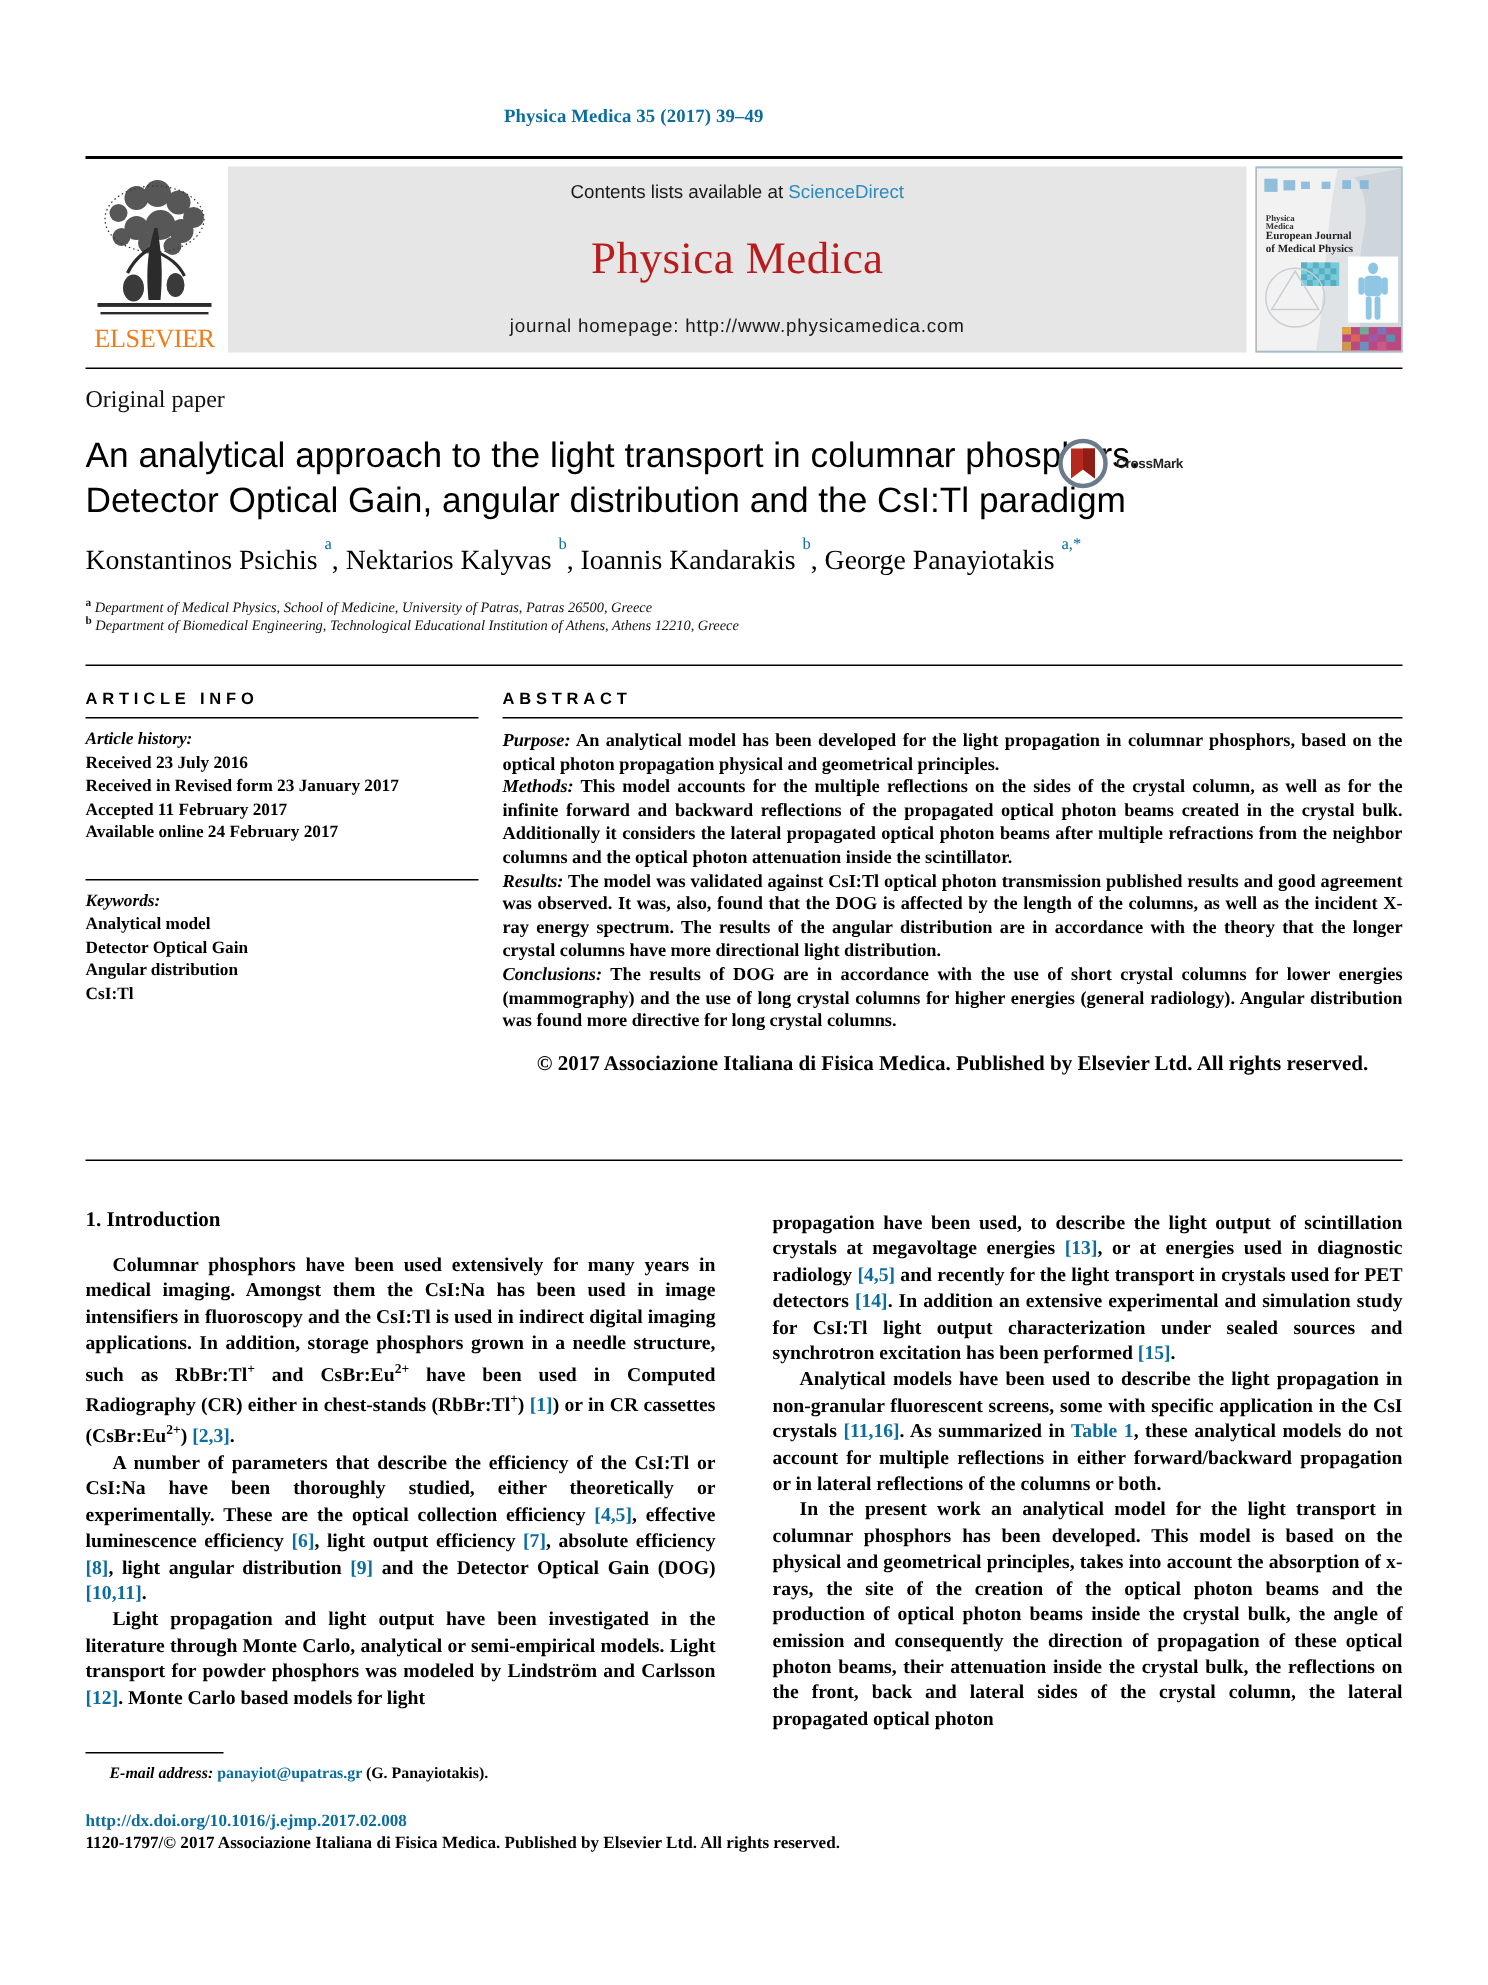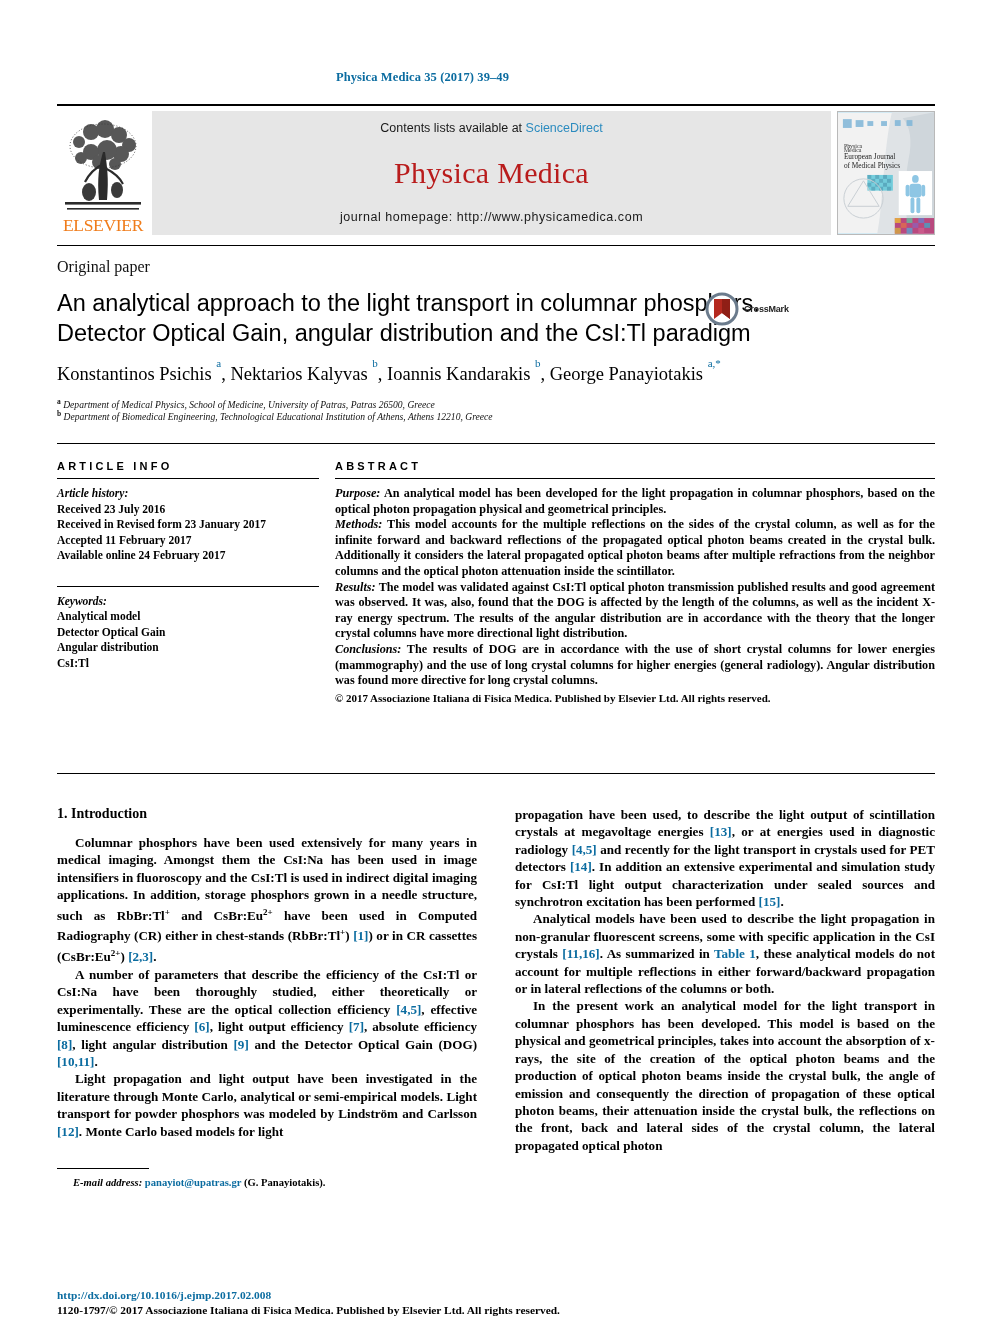--- a/index.html
+++ b/index.html
@@ -94,20 +94,21 @@
     color: #1a1a1a;
   }
   .cover-thumb {
     flex: 0 0 98px;
     width: 98px; height: 124px;
     border: 1px solid #b9b9b9;
     box-sizing: border-box;
     position: relative;
     overflow: hidden;
     background: #7dd3fc;
+    font-weight: bold;
   }
 
   
   .title-rule {
     position: absolute;
     left: 57px; width: 878px;
     top: 245px;
     border-top: 1px solid #000;
   }
   .kicker {
@@ -194,24 +195,24 @@
   .kw-block { margin-top: 22px; }
   .abs-body {
     font-size: 12.2px;
     line-height: 15.6px;
     text-align: justify;
     font-weight: bold;
   }
   .abs-body p { margin: 0; }
   .abs-body i { font-style: italic; }
   .copyright {
-    text-align: left;
-    font-size: 11px;
+    text-align: center;
+    font-size: 14px;
     line-height: 15.6px;
-    margin-top: 2px;
+    margin-top: 13px;
     font-weight: bold;
   }
   .info-rule-bottom {
     position: absolute; left: 57px; width: 878px; top: 773px;
     border-top: 1px solid #000;
   }
 
   
   .body-left {
     position: absolute;
@@ -251,21 +252,21 @@
     line-height: 14px;
     font-weight: bold;
   }
   .footnote .star { margin-right: 6px; }
   .footnote .email-lbl { font-style: italic; }
   .footnote .email { color: #0b6ca0; }
   .footnote .indent { padding-left: 16px; }
 
   .footer {
     position: absolute;
-    left: 57px; top: 1288px; width: 700px;
+    left: 57px; top: 1207px; width: 700px;
     font-size: 11.4px;
     line-height: 14.6px;
     font-weight: bold;
   }
   .footer .doi { color: #0b6ca0; }
 </style>
 </head>
 <body>
 
 <div class="page">

